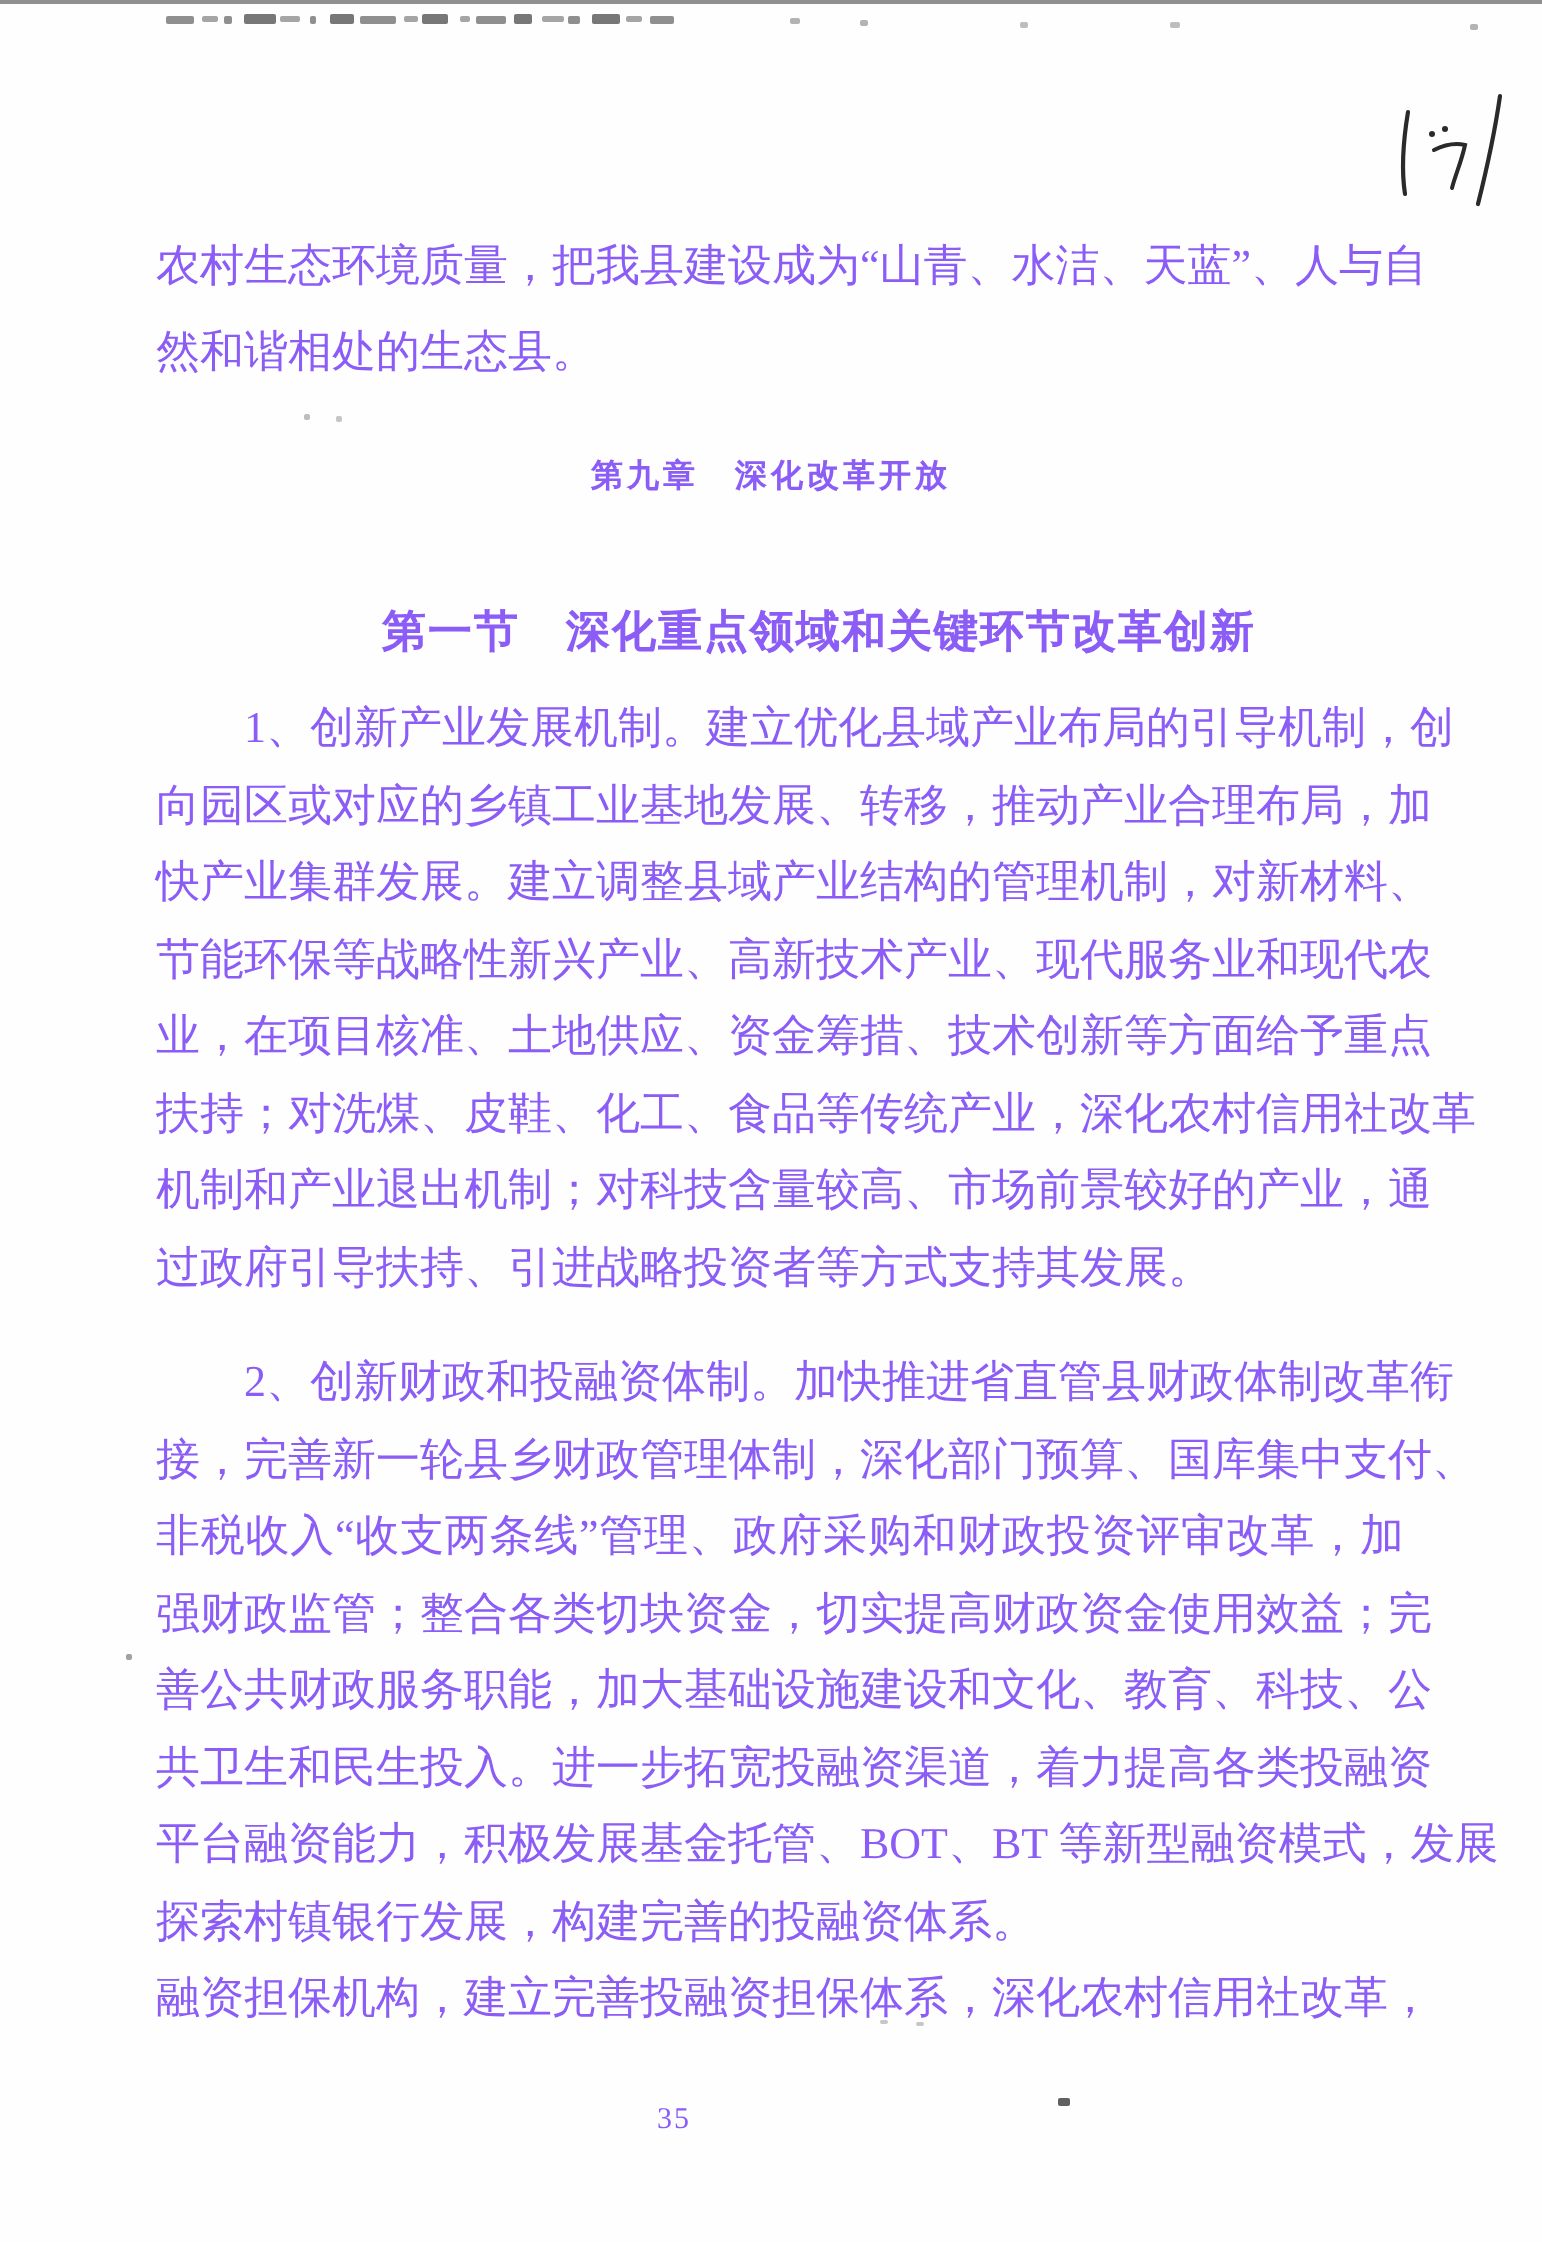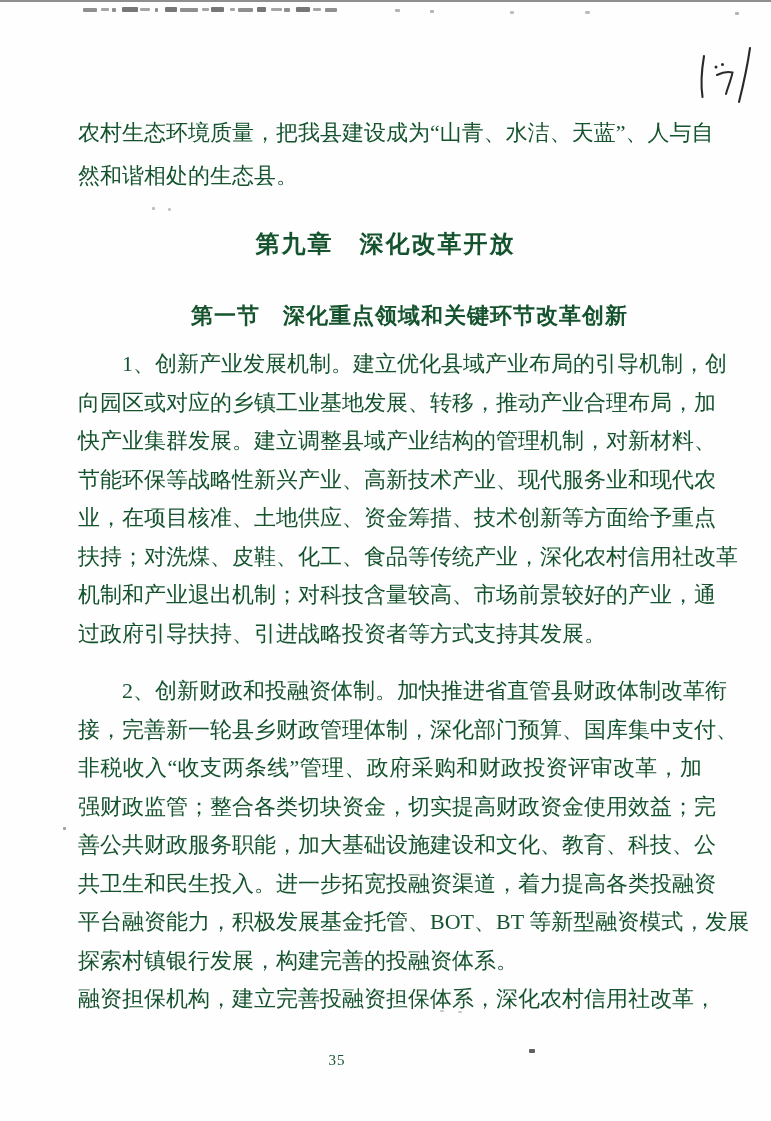--- a/index.html
+++ b/index.html
@@ -1,34 +1,34 @@
 <!DOCTYPE html>
 <html><head>
 <meta charset="utf-8">
 <style>
   html,body{margin:0;padding:0;background:#e8e8e8;}
   .page{
     position:relative;width:771px;height:1121px;margin:0 auto;
     background:#fefefdf5;background-color:#fefefe;overflow:hidden;
-    font-family:"Liberation Serif","DejaVu Serif",serif;color:#14532d;
+    font-family:"Liberation Serif","DejaVu Serif",serif;color:#8b5cf6;
   }
   .scan-topline{position:absolute;top:0;left:0;width:771px;height:2px;background:#6a6a6a;opacity:.75;}
   .noise-strip{position:absolute;top:5px;left:83px;height:9px;display:flex;align-items:center;}
   .noise-strip i{display:block;background:#3a3a3a;border-radius:1px;}
   .speck{position:absolute;background:#444;border-radius:1px;}
   .handwritten{position:absolute;left:690px;top:42px;width:78px;height:70px;}
   .textcol{position:absolute;left:78px;width:624px;}
   .intro{top:111px;font-size:22px;line-height:43px;}
   .para-1{top:345px;font-size:22px;line-height:38.5px;}
   .para-2{top:672px;font-size:22px;line-height:38.5px;}
   .line{text-align:justify;text-align-last:justify;text-justify:inter-character;white-space:nowrap;}
   .line.last{text-align-last:left;}
   .line.indent{text-indent:2em;}
   .heading{position:absolute;left:0;width:771px;text-align:center;font-weight:bold;}
-  .chapter-title{top:228px;font-size:24px;letter-spacing:2px;}
+  .chapter-title{top:228px;font-size:16px;letter-spacing:2px;}
   .section-title{top:301px;font-size:22px;letter-spacing:1px;margin-left:24px;}
   .page-number{position:absolute;left:0;top:1052px;width:674px;text-align:center;font-size:15px;letter-spacing:1px;}
 </style>
 </head>
 <body>
 
 <div class="page">
 
   <div class="scan-topline"></div>
 

